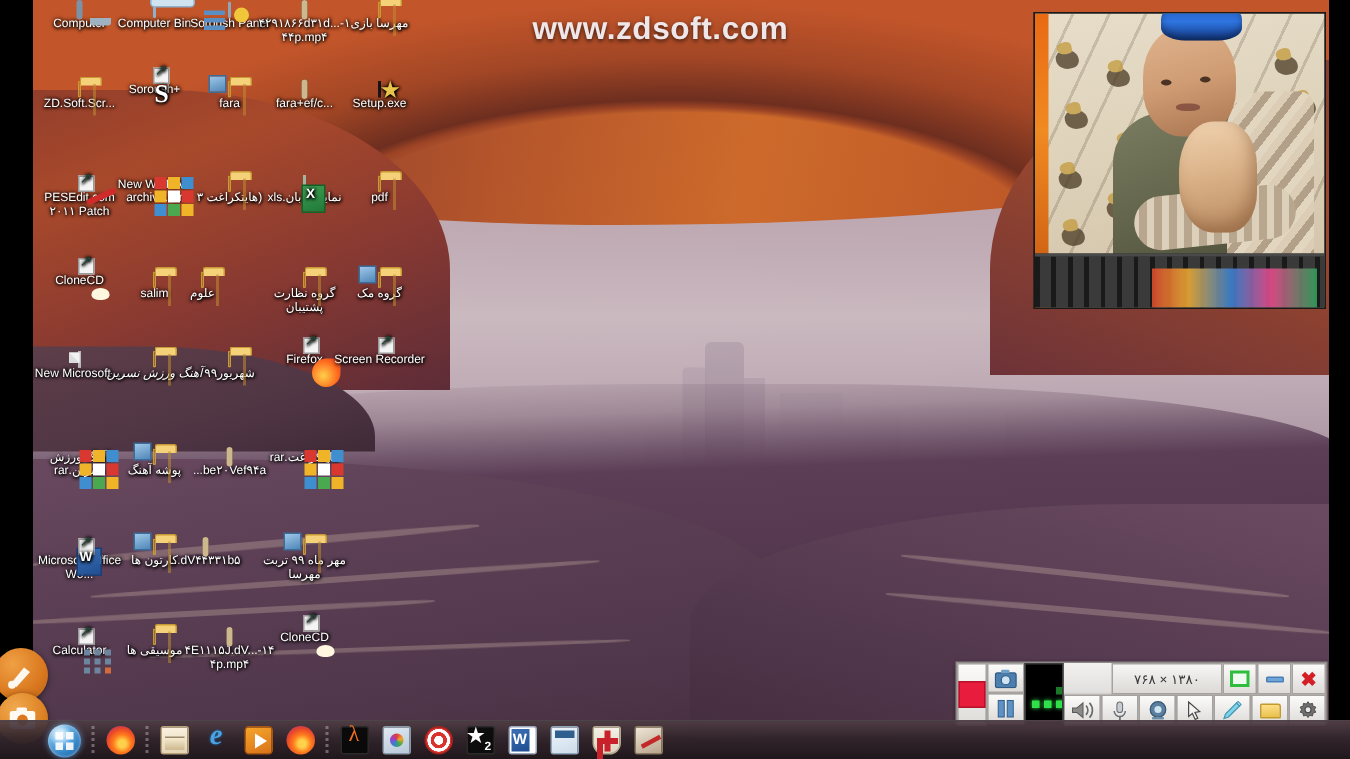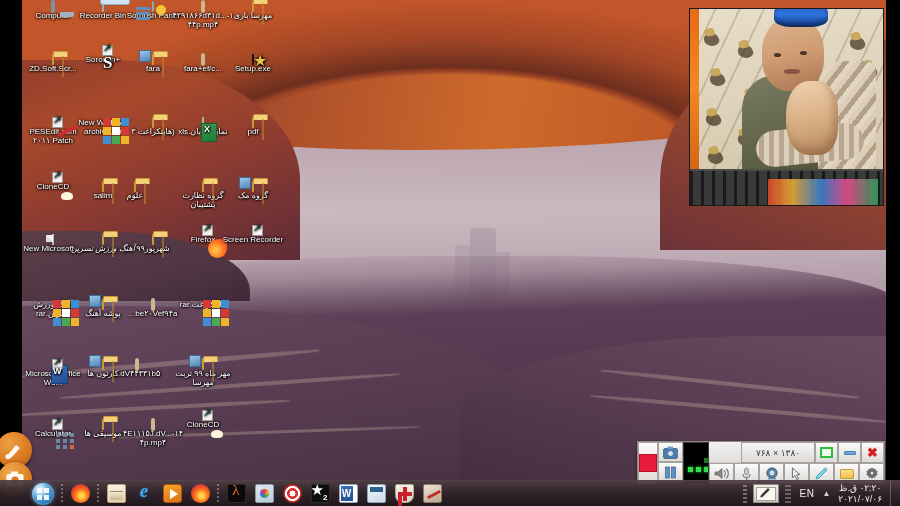--- a/index.html
+++ b/index.html
@@ -386,24 +386,25 @@
       <div class="strata s2"></div>
       <div class="strata s3"></div>
     <div class="strata s4"></div>
       <div class="strata s5"></div>
       <div class="strata s6"></div>
   </div>
 
   <div class="letterbox-l"></div>
   <div class="letterbox-r"></div>
 
+  <div id="watermark">www.zdsoft.com</div>
 
   <div class="icons" id="icon-grid">
       <div class="dicon" style="left: 20px; top: 2px;"><span class="glyph"><span class="ic-pc"></span></span><span class="lbl">Computer</span></div>
-      <div class="dicon" style="left: 70px; top: 2px;"><span class="glyph"><span class="ic-bin"></span></span><span class="lbl">Recorder Bin</span></div>
+      <div class="dicon" style="left: 70px; top: 2px;"><span class="glyph"><span class="ic-bin"></span></span><span class="lbl">Computer Bin</span></div>
       <div class="dicon" style="left: 120px; top: 2px;"><span class="glyph"><span class="ic-cp"></span></span><span class="lbl">Soroush Panel</span></div>
       <div class="dicon" style="left: 170px; top: 2px;"><span class="glyph"><span class="ic-video"></span></span><span class="lbl rtl">۴۲۹۱۸۶۶d۳۱d...-۱۴۴p.mp۴</span></div>
       <div class="dicon" style="left: 220px; top: 2px;"><span class="glyph"><span class="ic-folder"></span></span><span class="lbl rtl">مهرسا بازی</span></div>
       <div class="dicon" style="left: 20px; top: 55px;"><span class="glyph"><span class="ic-folder"></span></span><span class="lbl">ZD.Soft.Scr...</span></div>
       <div class="dicon" style="left: 70px; top: 55px;"><span class="glyph"><span class="ic-circle ic-soroush"><span class="shortcut-arrow"></span></span></span><span class="lbl">Soroush+</span></div>
       <div class="dicon" style="left: 120px; top: 55px;"><span class="glyph"><span class="ic-folder"><span style="position:absolute;right:2px;bottom:2px;width:12px;height:12px;background:linear-gradient(160deg,#9fc8e8,#4f86b8);border:1px solid #3c6d99;"></span></span></span><span class="lbl">fara</span></div>
       <div class="dicon" style="left: 170px; top: 55px;"><span class="glyph"><span class="ic-video"></span></span><span class="lbl">fara+ef/c...</span></div>
       <div class="dicon" style="left: 220px; top: 55px;"><span class="glyph"><span class="ic-setup"></span></span><span class="lbl">Setup.exe</span></div>
       <div class="dicon" style="left: 20px; top: 118px;"><span class="glyph"><span class="ic-pese"><span class="shortcut-arrow"></span></span></span><span class="lbl rtl">PESEdit.com ۲۰۱۱ Patch</span></div>
       <div class="dicon" style="left: 70px; top: 118px;"><span class="glyph"><span class="ic-rar"><i style="left:0;top:0;background:#d8382f"></i><i style="left:9px;top:0;background:#f0b429"></i><i style="left:18px;top:0;background:#3f8fd0"></i><i style="left:0;top:9px;background:#f0b429"></i><i style="left:9px;top:9px;background:#ffffff"></i><i style="left:18px;top:9px;background:#d8382f"></i><i style="left:0;top:18px;background:#3f8fd0"></i><i style="left:9px;top:18px;background:#4aa84f"></i><i style="left:18px;top:18px;background:#f0b429"></i></span></span><span class="lbl">New WinRAR archive.rar</span></div>
@@ -608,32 +609,15 @@
           <span class="tbi tbi-calc"></span>
         </div>
         <div class="tb-item" title="Shield">
           <span class="tbi tbi-shield"></span>
         </div>
         <div class="tb-item" title="Photo Editor">
           <span class="tbi tbi-ps"></span>
         </div>
       </div>
 
-    <div id="tray">
-      <div class="tray-grip"></div>
-      <div class="tray-pen">
-        <svg width="20" height="14" viewBox="0 0 20 14">
-          <rect x="0.6" y="0.6" width="18.8" height="12.8" fill="#fbf8f2" stroke="#8d8a84" stroke-width=".8"></rect>
-          <path d="M4 10.6l1-2.6 7-7 1.8 1.8-7 7z" fill="#3a3a3a"></path>
-        </svg>
-      </div>
-      <div class="tray-dots"></div>
-      <span id="tray-lang">EN</span>
-      <span class="tray-chev">▲</span>
-      <div id="clock">
-        <div>۰۲:۲۰ ق.ظ</div>
-        <div>۲۰۲۱/۰۷/۰۶</div>
-      </div>
-      <div id="show-desktop"></div>
-    </div>
   </div>
 
 </div>
 
 </body></html>

